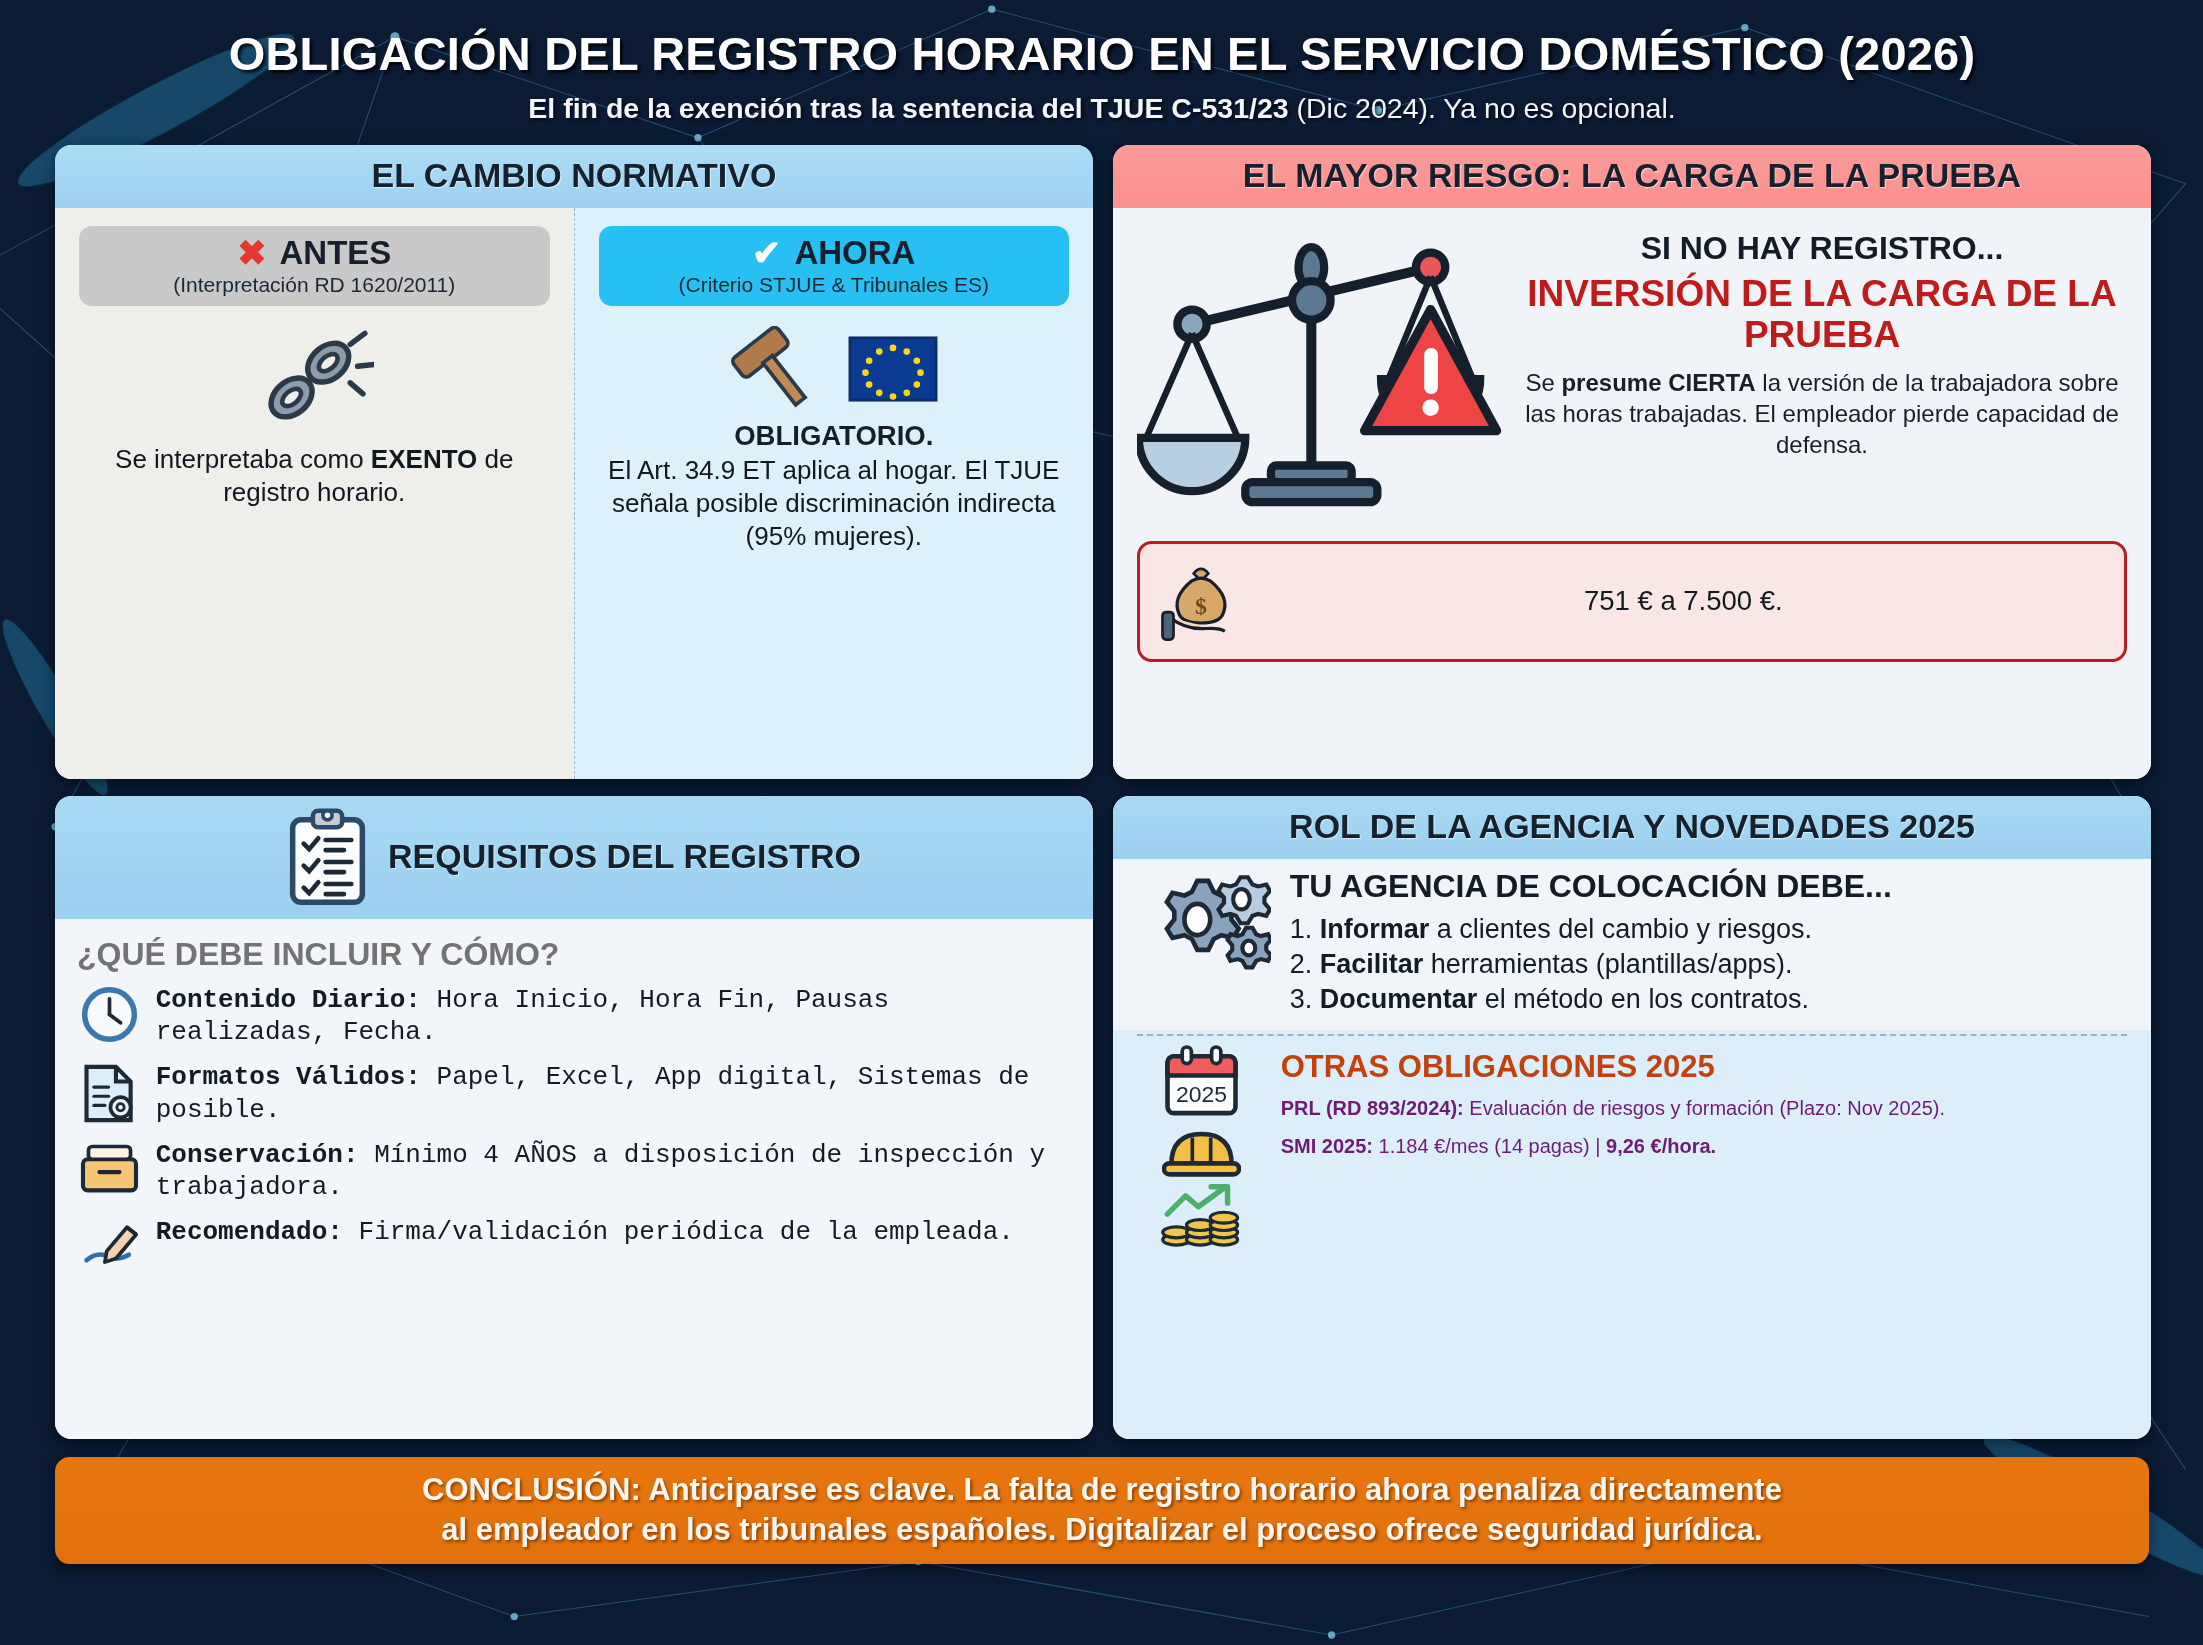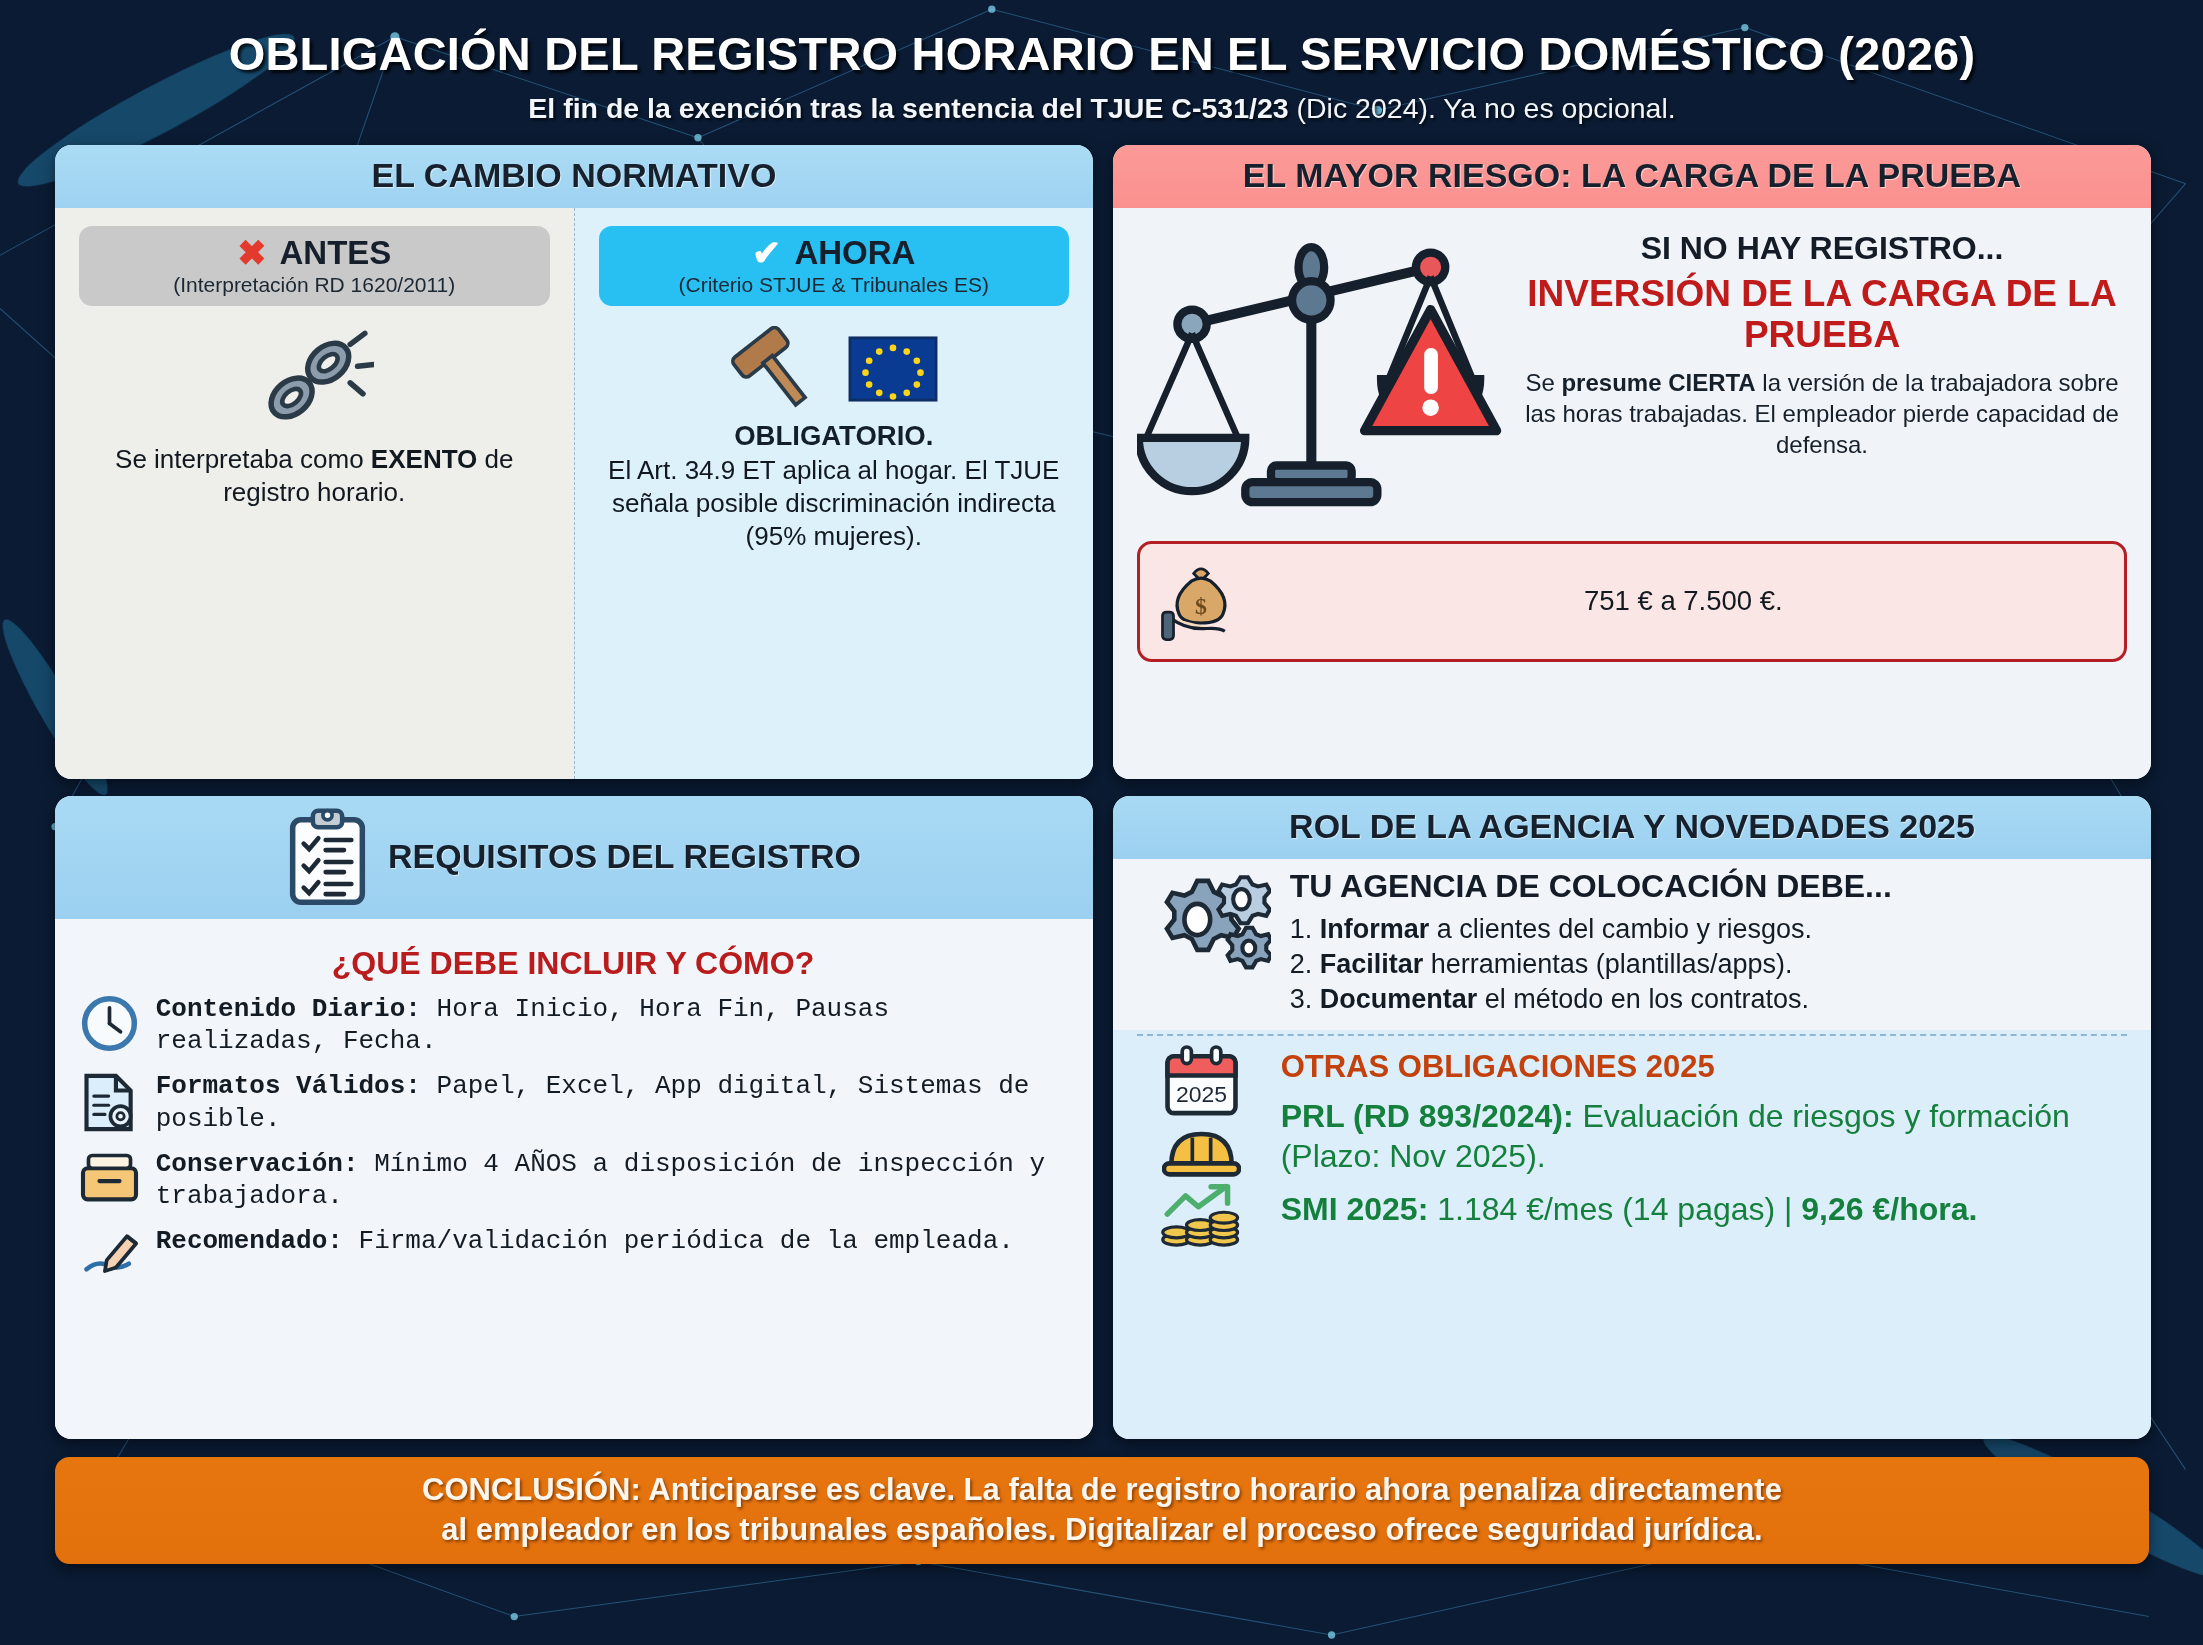--- a/index.html
+++ b/index.html
@@ -111,40 +111,40 @@
     display: flex; align-items: center; gap: 14.7px;
   }
   .sanc-txt { flex: 1; text-align: center; }
   .sanc-l1 { font-size: 28.5px; color: #12191f; }
   .sanc-l1 b { font-weight: bold; }
   .sanc-l2 { font-size: 27.5px; color: #12191f; margin-top: 1.8px; }
 
   
   .head-with-icon { display: flex; align-items: center; justify-content: center; gap: 20px; }
   .req-body { padding: 7.3px 24px 9.2px 22px; background: #f2f5f9; width: 100%; }
-  .req-q { font-size: 32px; font-weight: bold; color: #b91c1c; text-align: center; margin: 19px 0 11px; }
+  .req-q { font-size: 32px; font-weight: bold; color: #737373; margin: 10px 0 11px; }
   .req-item { display: flex; gap: 14.7px; align-items: flex-start; margin-bottom: 13px; font-family: Liberation Mono, monospace; }
   .req-ico { width: 64px; flex: 0 0 64px; display: flex; align-items: flex-start; justify-content: center; padding-top:1.8px;}
   .req-txt { font-size: 26px; line-height: 1.24; color: #131b24; }
   .req-txt b { font-weight: bold; }
 
   
   .ag-body { width: 100%; display: flex; flex-direction: column; background: #ddeefb; }
   .ag-top { background: #f1f5fa; padding: 9.2px 24px 13px; display: flex; gap: 14.7px; align-items: flex-start; }
   .ag-top-icon { width: 138px; flex: 0 0 138px; display:flex; align-items:center; justify-content:center; }
   .ag-top-r { flex: 1; }
   .ag-title { font-size: 32px; font-weight: bold; color: #141d27; margin-bottom: 7.3px; }
   .ag-li { font-size: 27px; line-height: 1.3; color: #131c25; }
   .ag-li b { font-weight: bold; }
   .ag-div { border-top: 2.8px dashed #8fb6d2; margin: 3.7px 24px 0; }
   .ag-bot { padding: 9.2px 24px 13px; display: flex; gap: 14.7px; }
   .ag-bot-icons { width: 129px; flex: 0 0 129px; display: flex; flex-direction: column; align-items: center; gap: 5.5px; }
   .ag-bot-r { flex: 1; }
   .ag-h2 { font-size: 31px; font-weight: bold; color: #c2410c; margin: 3.7px 0 11px; }
-  .ag-p { font-size: 32px; line-height: 1.26; color: #15803d; margin-bottom: 13px; }
+  .ag-p { font-size: 20px; line-height: 1.26; color: #701a75; margin-bottom: 13px; }
   .ag-p b { font-weight: bold; }
 
   
   .concl {
     margin-top: 18.4px;
     background: linear-gradient(180deg,#e8760f 0%, #e2700c 100%);
     border-radius: 14.7px;
     padding: 13px 27.5px 14.7px;
     text-align: center;
     box-shadow: 0 4.6px 13px rgba(0,0,0,.45);

